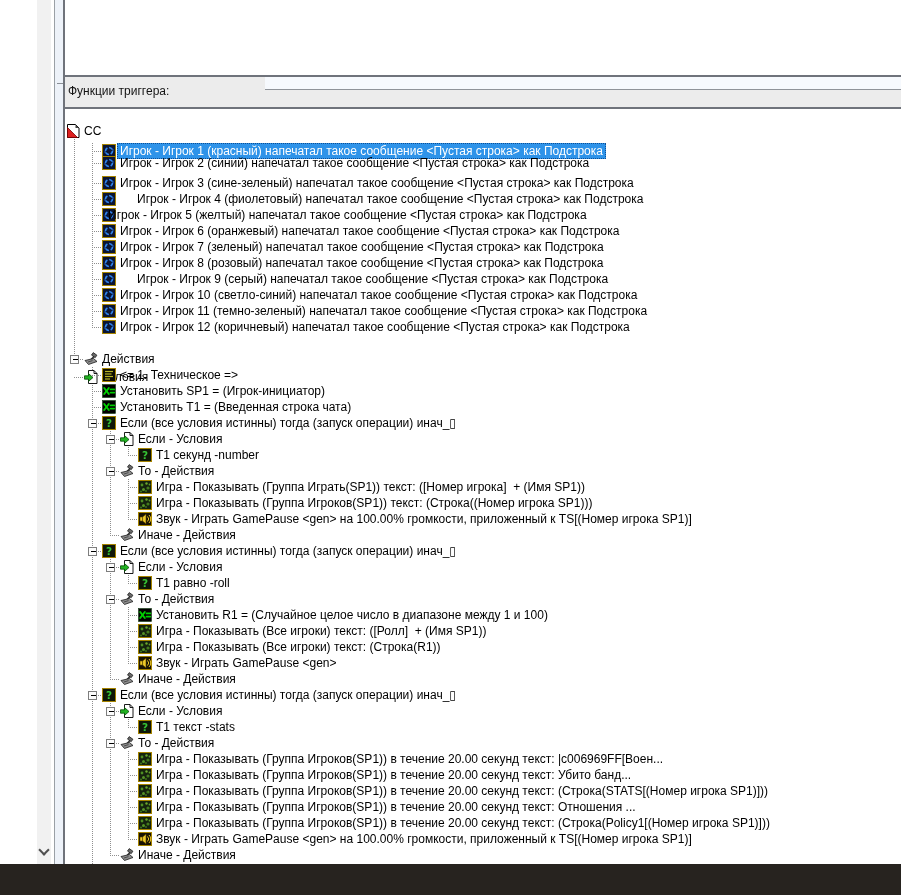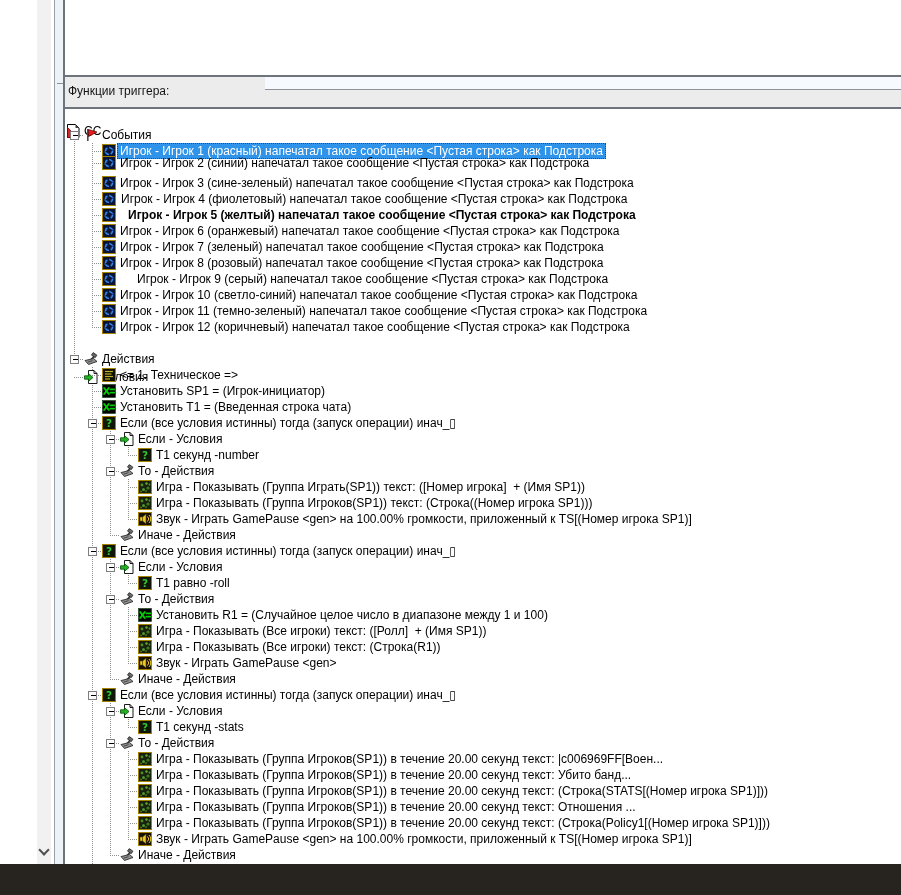--- a/index.html
+++ b/index.html
@@ -91,34 +91,20 @@
       <div class="row" style="top: 12px;">
         <span class="ticon" style="left: 1px;">
           <svg width="14" height="14" viewBox="0 0 14 14">
     <path d="M1.5 .5h8l3.5 3.5v9.5H1.5z" fill="#fff" stroke="#000"></path>
     <path d="M9.5 .5 13 4H9.5z" fill="#444"></path>
     <path d="M1.5 3.5 11.5 13.5H1.5z" fill="#dd2020" stroke="#7a0000" stroke-width="0.8"></path>
           </svg>
         </span>
         <span class="tlabel" style="left: 16px;">CC</span>
       </div>
-      <div class="row" style="top: 16px;">
-        <div class="hguide" style="left: 9px; top: 8px; width: 10px;"></div>
-        <div class="expander" style="left: 5px; top: 4px;">
-          <div class="minus" style="width: 5px;"></div>
-        </div>
-        <span class="ticon" style="left: 19px;">
-          <svg width="14" height="14" viewBox="0 0 14 14">
-    <rect x="3" y="1" width="1.6" height="12" fill="#4a4a4a"></rect>
-    <path d="M4.5 8.5 9 6.8 4.5 6z" fill="#7a1010"></path>
-    <path d="M4.5 1.5 13 4 4.5 8.5z" fill="#e81c1c" stroke="#5a0000" stroke-width="0.7"></path>
-          </svg>
-        </span>
-        <span class="tlabel" style="left: 34px;">События</span>
-      </div>
       <div class="row" style="top: 32px;">
         <div class="hguide" style="left: 27px; top: 8px; width: 10px;"></div>
         <span class="ticon" style="left: 37px;">
           <svg width="14" height="14" viewBox="0 0 14 14">
     <rect x="0.5" y="0.5" width="13" height="13" fill="#0b1533" stroke="#A58300"></rect>
     <circle cx="7" cy="7" r="3.5" fill="none" stroke="#2f84ef" stroke-width="1.7" stroke-dasharray="3.6 1.8"></circle>
     <path d="M10.9 4.6l.9 1.8-1.9.1z" fill="#2f84ef"></path>
     <path d="M3.1 9.4l-.9-1.8 1.9-.1z" fill="#2f84ef"></path>
           </svg>
         </span>
@@ -151,33 +137,33 @@
       <div class="row" style="top: 80px;">
         <div class="hguide" style="left: 27px; top: 8px; width: 10px;"></div>
         <span class="ticon" style="left: 37px;">
           <svg width="14" height="14" viewBox="0 0 14 14">
     <rect x="0.5" y="0.5" width="13" height="13" fill="#0b1533" stroke="#A58300"></rect>
     <circle cx="7" cy="7" r="3.5" fill="none" stroke="#2f84ef" stroke-width="1.7" stroke-dasharray="3.6 1.8"></circle>
     <path d="M10.9 4.6l.9 1.8-1.9.1z" fill="#2f84ef"></path>
     <path d="M3.1 9.4l-.9-1.8 1.9-.1z" fill="#2f84ef"></path>
           </svg>
         </span>
-        <span class="tlabel" style="left: 36px; padding-left: 20px;">Игрок - Игрок 4 (фиолетовый) напечатал такое сообщение &lt;Пустая строка&gt; как Подстрока</span>
+        <span class="tlabel" style="left: 52px; padding-left: 20px;">Игрок - Игрок 4 (фиолетовый) напечатал такое сообщение &lt;Пустая строка&gt; как Подстрока</span>
       </div>
       <div class="row" style="top: 96px;">
         <div class="hguide" style="left: 27px; top: 8px; width: 10px;"></div>
         <span class="ticon" style="left: 37px;">
           <svg width="14" height="14" viewBox="0 0 14 14">
     <rect x="0.5" y="0.5" width="13" height="13" fill="#0b1533" stroke="#A58300"></rect>
     <circle cx="7" cy="7" r="3.5" fill="none" stroke="#2f84ef" stroke-width="1.7" stroke-dasharray="3.6 1.8"></circle>
     <path d="M10.9 4.6l.9 1.8-1.9.1z" fill="#2f84ef"></path>
     <path d="M3.1 9.4l-.9-1.8 1.9-.1z" fill="#2f84ef"></path>
           </svg>
         </span>
-        <span class="tlabel" style="left: 60px; font-weight: bold;">Игрок - Игрок 5 (желтый) напечатал такое сообщение &lt;Пустая строка&gt; как Подстрока</span>
+        <span class="tlabel" style="left: 40px;">Игрок - Игрок 5 (желтый) напечатал такое сообщение &lt;Пустая строка&gt; как Подстрока</span>
       </div>
       <div class="row" style="top: 112px;">
         <div class="hguide" style="left: 27px; top: 8px; width: 10px;"></div>
         <span class="ticon" style="left: 37px;">
           <svg width="14" height="14" viewBox="0 0 14 14">
     <rect x="0.5" y="0.5" width="13" height="13" fill="#0b1533" stroke="#A58300"></rect>
     <circle cx="7" cy="7" r="3.5" fill="none" stroke="#2f84ef" stroke-width="1.7" stroke-dasharray="3.6 1.8"></circle>
     <path d="M10.9 4.6l.9 1.8-1.9.1z" fill="#2f84ef"></path>
     <path d="M3.1 9.4l-.9-1.8 1.9-.1z" fill="#2f84ef"></path>
           </svg>
@@ -596,21 +582,21 @@
         <span class="tlabel" style="left: 70px;">Если - Условия</span>
       </div>
       <div class="row" style="top: 608px;">
         <div class="hguide" style="left: 63px; top: 8px; width: 10px;"></div>
         <span class="ticon" style="left: 73px;">
           <svg width="14" height="14" viewBox="0 0 14 14">
     <rect x="0.5" y="0.5" width="13" height="13" fill="#101708" stroke="#A58300"></rect>
     <text x="7" y="11" font-family="DejaVu Sans, sans-serif" font-size="10.5" font-weight="bold" fill="#35c435" text-anchor="middle">?</text>
           </svg>
         </span>
-        <span class="tlabel" style="left: 88px;">T1 секунд -stats</span>
+        <span class="tlabel" style="left: 88px;">T1 текст -stats</span>
       </div>
       <div class="row" style="top: 624px;">
         <div class="hguide" style="left: 45px; top: 8px; width: 10px;"></div>
         <div class="expander" style="left: 41px; top: 4px;">
           <div class="minus" style="width: 5px;"></div>
         </div>
         <span class="ticon" style="left: 55px;">
           <svg width="14" height="14" viewBox="0 0 14 14">
     <path d="M7 7.5 10.5 4" stroke="#2a2a2a" stroke-width="1.4"></path>
     <rect x="8" y="1.5" width="4.5" height="3" transform="rotate(35 10 3)" fill="#6a6a6a" stroke="#1a1a1a" stroke-width="0.7"></rect>

